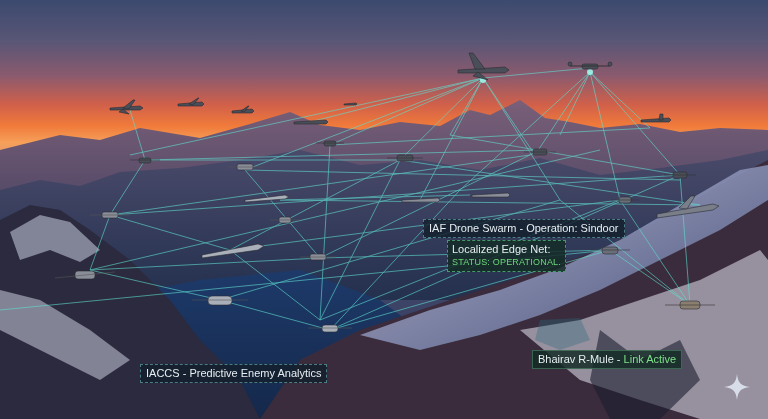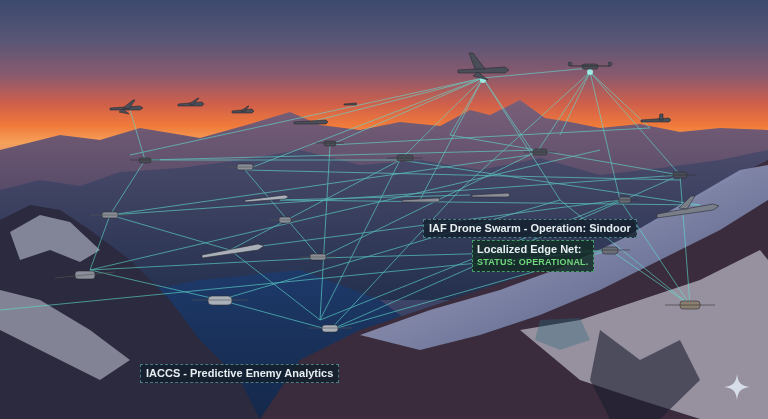--- a/index.html
+++ b/index.html
@@ -1,20 +1,20 @@
 <!DOCTYPE html>
 <html><head>
 <meta charset="utf-8">
 <style>
   html,body{margin:0;padding:0;background:#1a2238;}
   .scene{position:relative;width:768px;height:419px;overflow:hidden;font-family:"Liberation Sans",sans-serif;
     background:linear-gradient(180deg,#3b4a6e 0%,#5a5676 10%,#8a5a6e 18%,#d1604a 25%,#f07a3a 30%,#f6a05a 34%,#e89a6a 37%,#8a6a80 42%,#4a4f72 50%,#2c3658 100%);}
   svg.layer{position:absolute;left:0;top:0;}
-  .label{position:absolute;background:rgba(18,30,44,0.82);border:1px dashed rgba(120,200,200,0.55);color:#e6eef2;font-size:11px;padding:2px 5px;white-space:nowrap;line-height:13px;font-weight:bold;}
-  .label.green{border-color:rgba(90,200,130,0.7);background:rgba(20,44,38,0.85);margin-left:25px;}
+  .label{position:absolute;background:rgba(18,30,44,0.82);border:1px dashed rgba(120,200,200,0.55);color:#e6eef2;font-size:11px;padding:2px 5px;white-space:nowrap;line-height:13px;}
+  .label.green{border-color:rgba(90,200,130,0.7);background:rgba(20,44,38,0.85);}
   .status{color:#6fd67a;font-size:9px;display:block;letter-spacing:0.2px;text-align:center;}
   .active{color:#7fe08a;}
   .sparkle{position:absolute;}
 </style>
 </head>
 <body>
 
 <div class="scene">
 
   <svg class="layer" width="768" height="419">
@@ -227,17 +227,20 @@
 
   <div class="label" style="left:423px;top:219px;">IAF Drone Swarm - Operation: Sindoor</div>
 
   <div class="label green" style="left:447px;top:240px;padding:2px 4px;">
     <span style="display:block;font-size:11px;">Localized Edge Net:</span>
     <span class="status">STATUS: OPERATIONAL.</span>
   </div>
 
   <div class="label" style="left:140px;top:364px;">IACCS - Predictive Enemy Analytics</div>
 
+  <div class="label green" style="left:532px;top:350px;border-style:solid;border-color:rgba(90,160,120,0.5);">
+    <span>Bhairav R-Mule - </span><span class="active">Link Active</span>
+  </div>
 
   <svg class="sparkle" style="left:724px;top:374px;" width="26" height="26" viewBox="0 0 26 26">
     <path d="M13 0 C14 9 17 12 26 13 C17 14 14 17 13 26 C12 17 9 14 0 13 C9 12 12 9 13 0Z" fill="#dfe6f2" opacity="0.9"></path>
   </svg>
 </div>
 
 </body></html>

